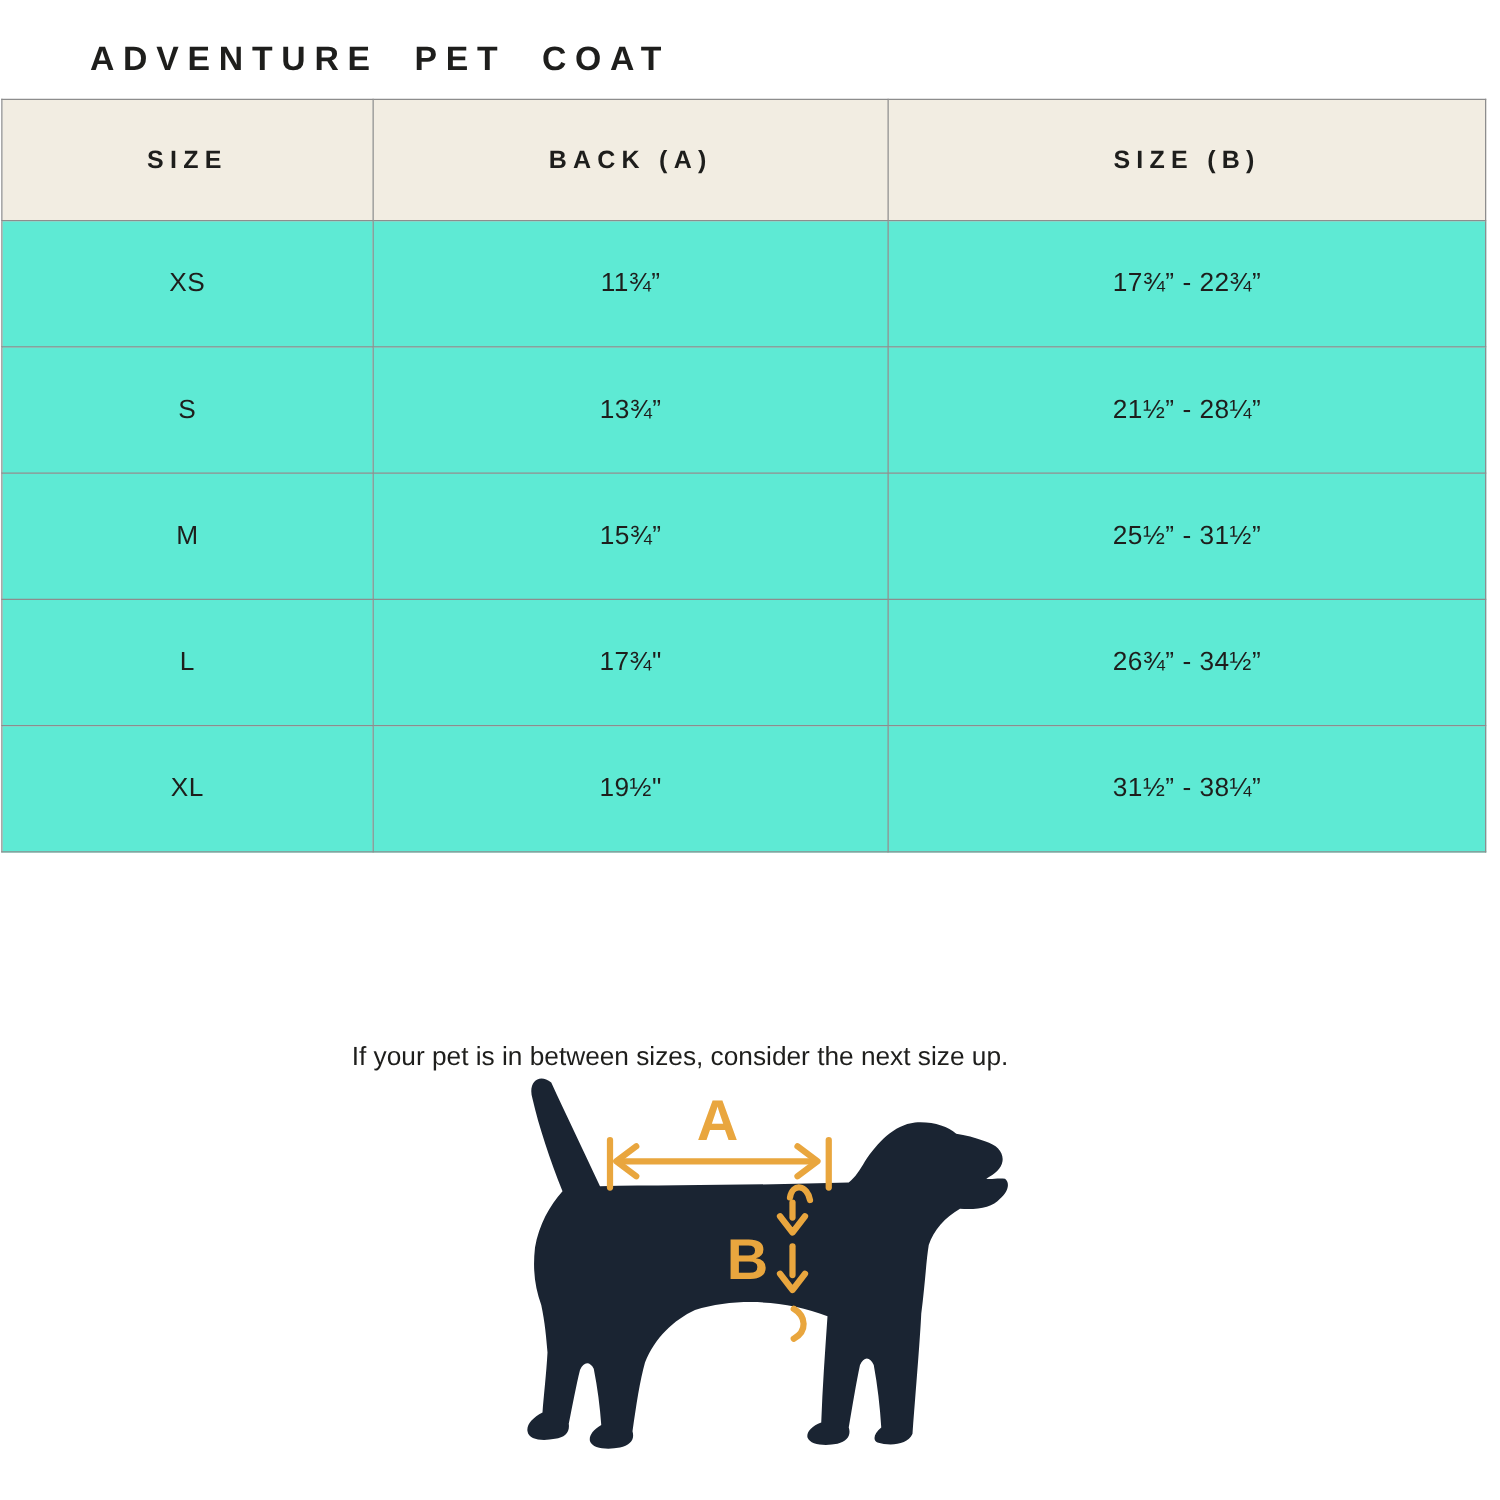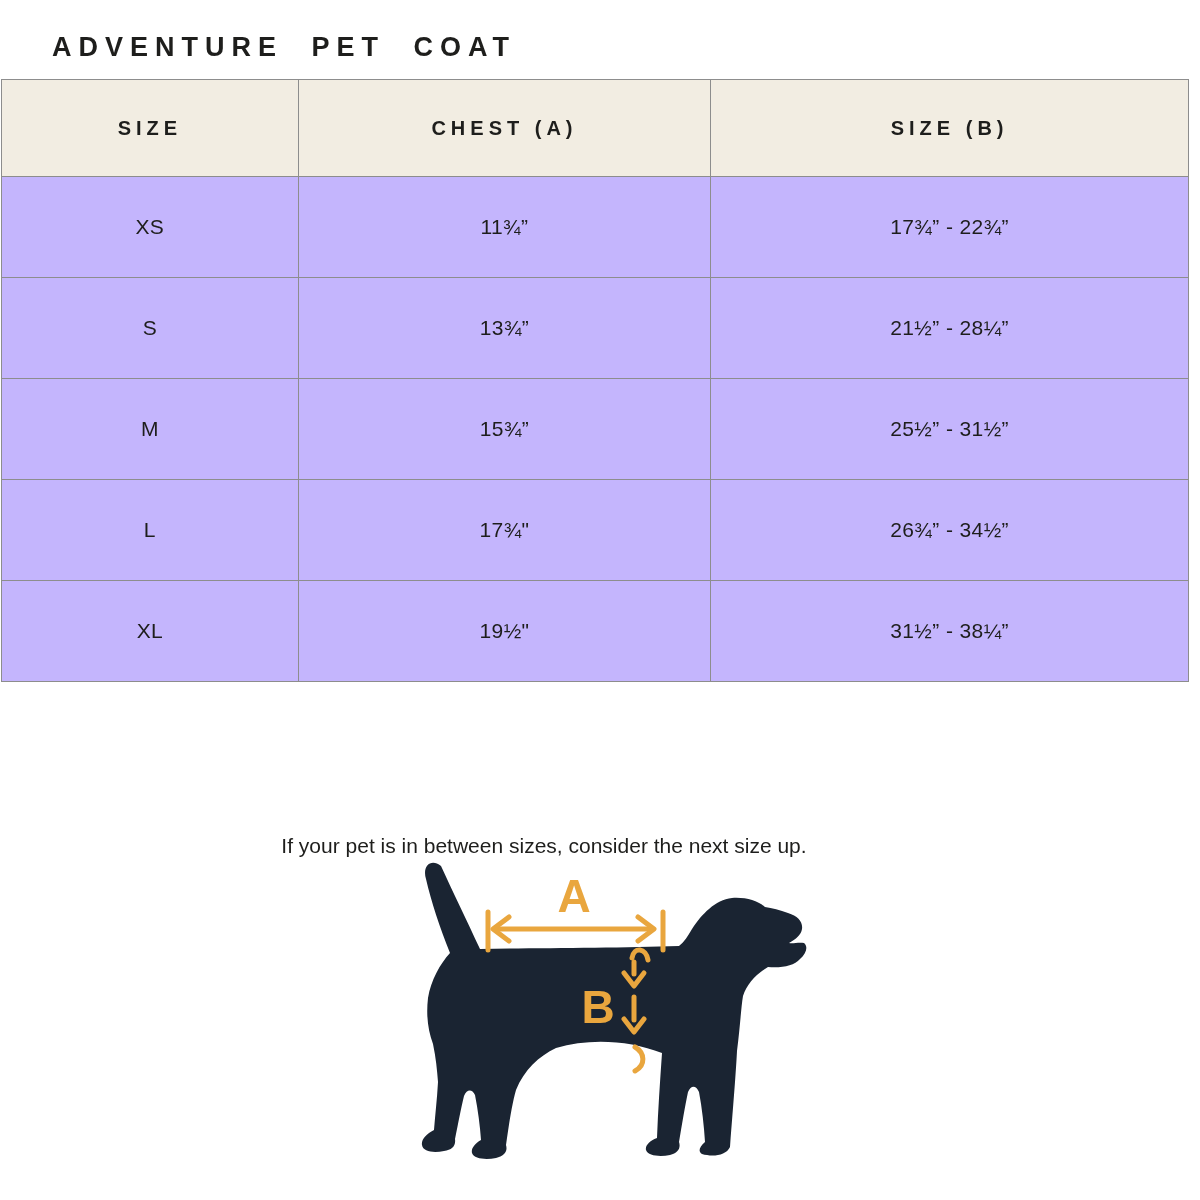--- a/index.html
+++ b/index.html
@@ -3,39 +3,39 @@
 <meta charset="utf-8">
 <style>
   html,body{margin:0;padding:0;}
   body{
     width:1200px;height:1200px;background:#ffffff;
     font-family:"Liberation Sans","DejaVu Sans",sans-serif;
     color:#1e1e1c;position:relative;overflow:hidden;
   }
   .title-bar{
     position:absolute;top:0;left:0;width:1200px;height:95px;
-    display:flex;align-items:center;padding-left:52px;box-sizing:border-box;
+    display:flex;align-items:center;padding-left:72px;box-sizing:border-box;
   }
   .title-bar h1{
     margin:0;font-size:27px;font-weight:bold;letter-spacing:7px;word-spacing:14px;
     color:#1e1e1c;
   }
   table.size-table{
     position:absolute;top:79px;left:1px;width:1188px;
     border-collapse:collapse;table-layout:fixed;
   }
   table.size-table th, table.size-table td{
     border:1px solid #8d8d8d;text-align:center;vertical-align:middle;
   }
   table.size-table thead th{
     background:#f2ede2;height:94px;
     font-size:20px;font-weight:bold;letter-spacing:5px;color:#1e1e1c;
   }
   table.size-table tbody td{
-    background:#c4b5fd;height:98px;
+    background:#5eead4;height:98px;
     font-size:21px;font-weight:normal;letter-spacing:0.4px;color:#1e1e1c;
   }
   .note{
     position:absolute;top:813px;left:0;width:1088px;
     text-align:center;font-size:21px;color:#1e1e1c;
   }
   .diagram{
     position:absolute;top:856px;left:383px;width:452px;height:340px;
   }
   .diagram text{
@@ -52,21 +52,21 @@
 
 <table class="size-table">
   <colgroup>
     <col style="width:25%">
     <col style="width:34.75%">
     <col style="width:40.25%">
   </colgroup>
   <thead>
     <tr>
       <th>SIZE</th>
-      <th>CHEST (A)</th>
+      <th>BACK (A)</th>
       <th>SIZE (B)</th>
     </tr>
   </thead>
   <tbody>
     <tr>
       <td>XS</td>
       <td>11¾”</td>
       <td>17¾” - 22¾”</td>
     </tr>
     <tr>

